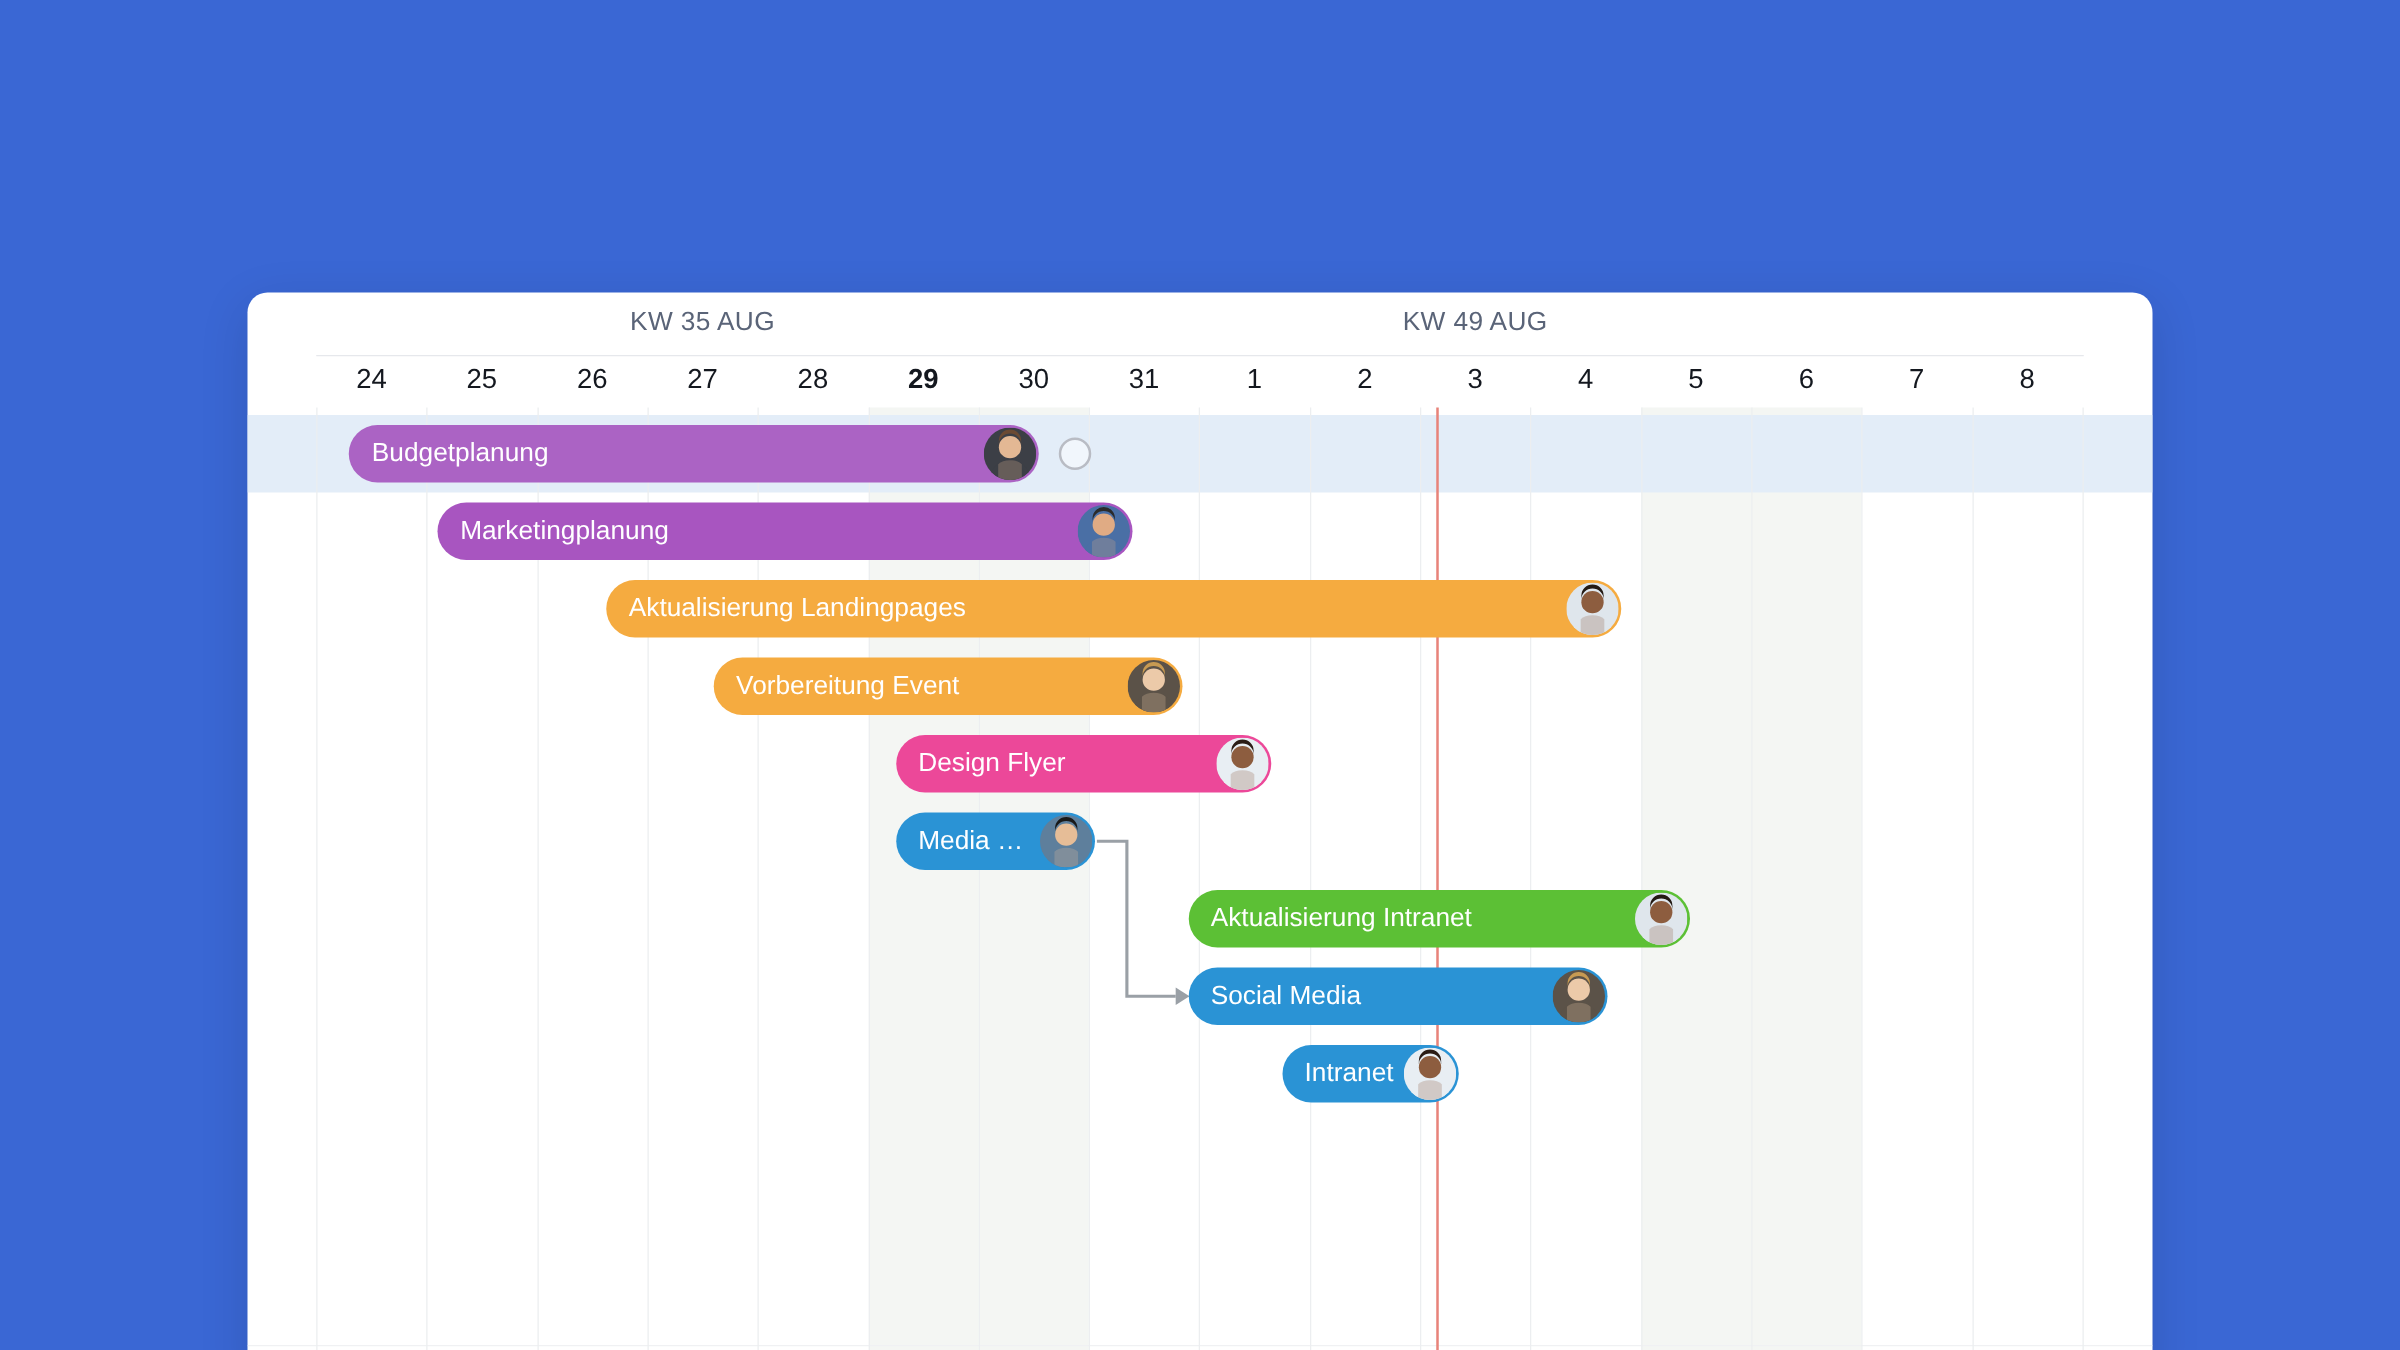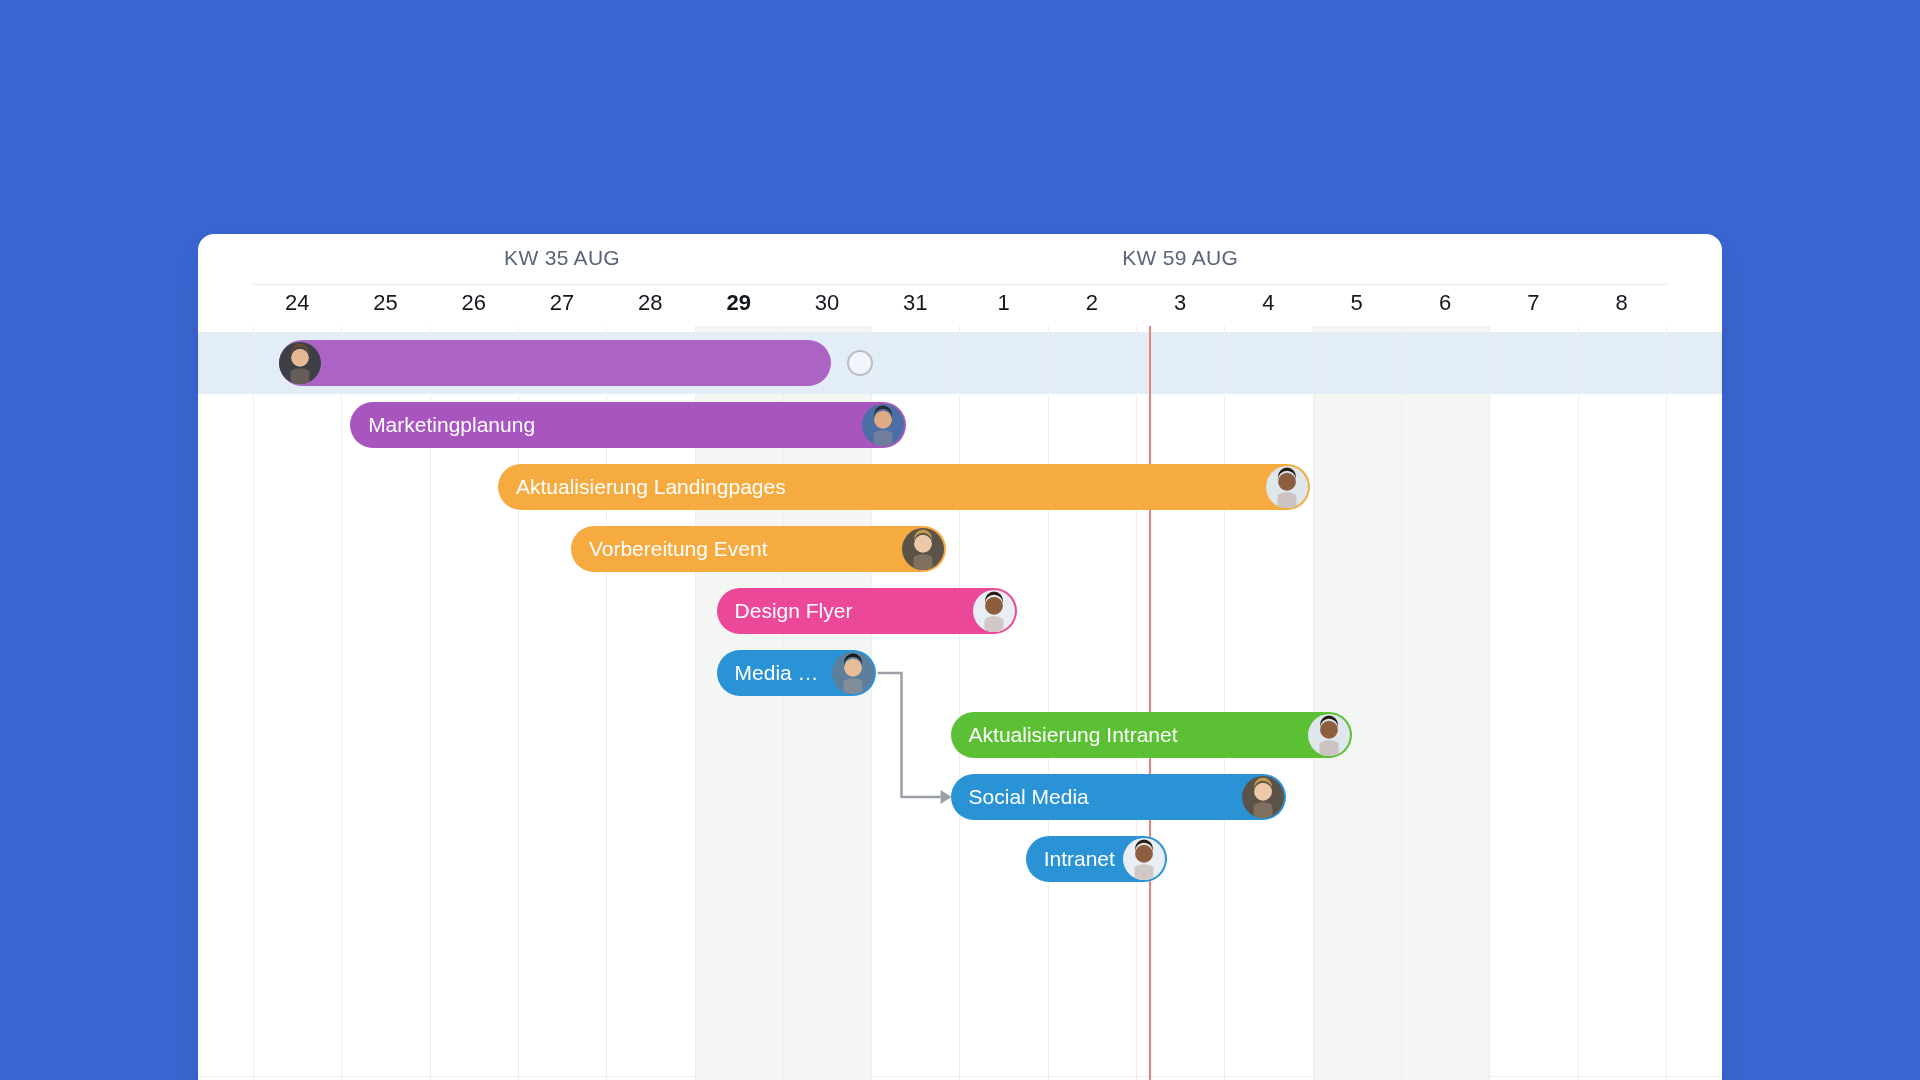--- a/index.html
+++ b/index.html
@@ -78,21 +78,21 @@
   #dep-layer { position: absolute; inset: 0; z-index: 7; pointer-events: none; }
 </style>
 </head>
 <body>
 
 <div id="gantt-card">
 
   <div id="timeline-header">
     <div id="week-labels">
         <div class="week-label" style="left: 55px; width: 618.1px;">KW 35 AUG</div>
-        <div class="week-label" style="left: 673.1px; width: 618.1px;">KW 59 AUG</div>
+        <div class="week-label" style="left: 673.1px; width: 618.1px;">KW 49 AUG</div>
       </div>
     <div id="header-rule"></div>
     <div id="day-labels">
         <div class="day-label" style="left: 55px; width: 88.3px;">24</div>
         <div class="day-label" style="left: 143.3px; width: 88.3px;">25</div>
         <div class="day-label" style="left: 231.6px; width: 88.3px;">26</div>
         <div class="day-label" style="left: 319.9px; width: 88.3px;">27</div>
         <div class="day-label" style="left: 408.2px; width: 88.3px;">28</div>
         <div class="day-label" style="left: 496.5px; width: 88.3px; font-weight: bold;">29</div>
         <div class="day-label" style="left: 584.8px; width: 88.3px;">30</div>
@@ -138,20 +138,21 @@
         <div class="col-line" style="left: 1379.5px; background: rgb(236, 238, 240);"></div>
         <div class="col-line" style="left: 1467.8px; background: rgb(236, 238, 240);"></div>
       </div>
     <div id="today-line" style="left: 951.245px; background: rgb(232, 131, 122);"></div>
     <svg id="dep-layer" width="1524" height="780">
         <path d="M679.515 347 H703.515 V471 H742.57" stroke="#9aa0a6" stroke-width="2.5" fill="none"></path>
         <path d="M742.57 464 L753.57 471 L742.57 478 Z" fill="#9aa0a6"></path>
       </svg>
     <div id="bars">
         <div class="bar" style="left: 81.49px; width: 551.875px; top: 14px; background: rgb(171, 99, 196);">
+          <span class="bar-label">Budgetplanung</span>
           <span class="avatar">
             <svg viewBox="0 0 40 40" xmlns="http://www.w3.org/2000/svg">
               <rect width="40" height="40" fill="#3c3f46"></rect>
               <circle cx="20" cy="15" r="8.5" fill="#e3b894"></circle>
               <path d="M11.5 13 A8.5 8.5 0 0 1 28.5 13 L28.5 10 A8.5 8.5 0 0 0 11.5 10 Z" fill="#6b4a33"></path>
               <path d="M5 40 C5 29 13 25 20 25 C27 25 35 29 35 40 Z" fill="#3c3f46"></path>
               <path d="M20 25 C24 25 27 26 29 28 L29 40 L11 40 L11 28 C13 26 16 25 20 25 Z" fill="#e3b894" opacity="0.25"></path>
             </svg>
           </span>
         </div>
@@ -161,21 +162,21 @@
           <span class="avatar">
             <svg viewBox="0 0 40 40" xmlns="http://www.w3.org/2000/svg">
               <rect width="40" height="40" fill="#4a6fa5"></rect>
               <circle cx="20" cy="15" r="8.5" fill="#e0ab84"></circle>
               <path d="M11.5 13 A8.5 8.5 0 0 1 28.5 13 L28.5 10 A8.5 8.5 0 0 0 11.5 10 Z" fill="#2b2b2b"></path>
               <path d="M5 40 C5 29 13 25 20 25 C27 25 35 29 35 40 Z" fill="#4a6fa5"></path>
               <path d="M20 25 C24 25 27 26 29 28 L29 40 L11 40 L11 28 C13 26 16 25 20 25 Z" fill="#e0ab84" opacity="0.25"></path>
             </svg>
           </span>
         </div>
-        <div class="bar" style="left: 300px; width: 812.36px; top: 138px; background: rgb(245, 171, 64);">
+        <div class="bar" style="left: 287px; width: 812.36px; top: 138px; background: rgb(245, 171, 64);">
           <span class="bar-label">Aktualisierung Landingpages</span>
           <span class="avatar">
             <svg viewBox="0 0 40 40" xmlns="http://www.w3.org/2000/svg">
               <rect width="40" height="40" fill="#dfe6ec"></rect>
               <circle cx="20" cy="15" r="8.5" fill="#8d5d3f"></circle>
               <path d="M11.5 13 A8.5 8.5 0 0 1 28.5 13 L28.5 10 A8.5 8.5 0 0 0 11.5 10 Z" fill="#241a14"></path>
               <path d="M5 40 C5 29 13 25 20 25 C27 25 35 29 35 40 Z" fill="#dfe6ec"></path>
               <path d="M20 25 C24 25 27 26 29 28 L29 40 L11 40 L11 28 C13 26 16 25 20 25 Z" fill="#8d5d3f" opacity="0.25"></path>
             </svg>
           </span>

